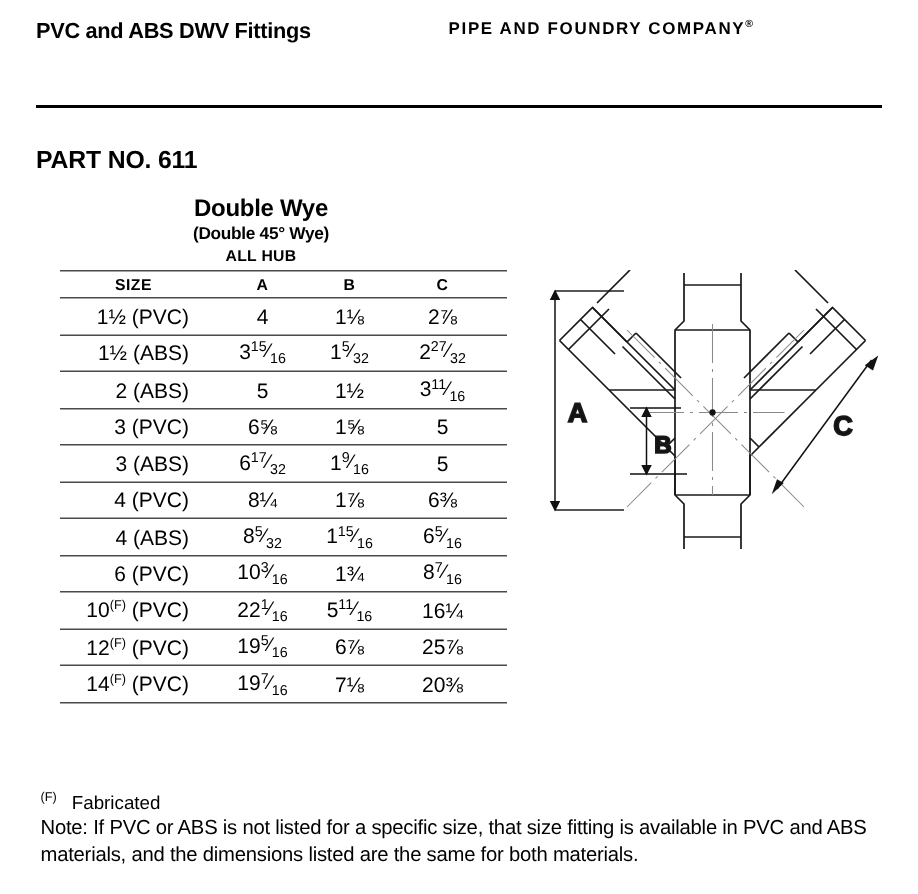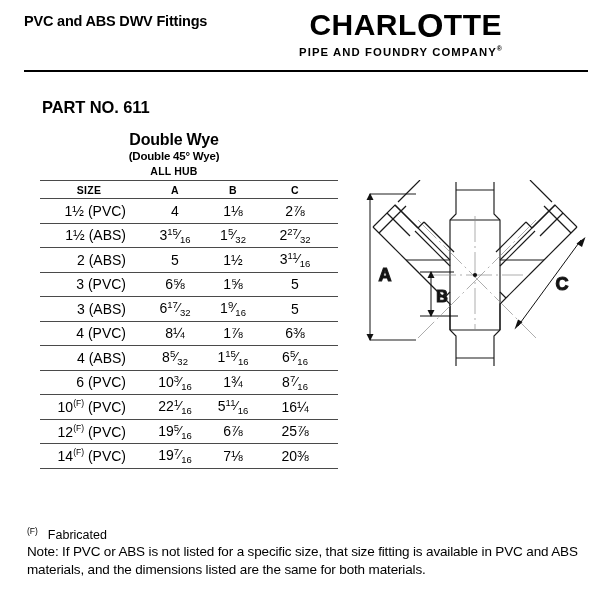--- a/index.html
+++ b/index.html
@@ -63,21 +63,21 @@
   #header-rule {
     position: absolute;
     left: 24px; top: 70px;
     width: 564px; height: 2px;
     background: #000;
   }
 
   
   #part-no {
     position: absolute;
-    left: 42px; top: 98px;
+    left: 24px; top: 98px;
     font-size: 16.5px;
     font-weight: bold;
     letter-spacing: -0.1px;
   }
 
   
   #fittings-table-block {
     position: absolute;
     left: 40px; top: 130px;
     width: 298px;
@@ -194,21 +194,20 @@
     letter-spacing: -0.15px;
   }
 </style>
 </head>
 <body>
 
 <div id="page-header">
   <div id="doc-title">PVC and ABS DWV Fittings</div>
 
   <div id="brand-logo">
-    <div id="brand-wordmark"><span>CHARL</span><span class="big-o">O</span><span>TTE</span></div>
     <div id="brand-tagline"><span>PIPE AND FOUNDRY COMPANY</span><span class="reg">®</span></div>
   </div>
 
   <div id="header-rule"></div>
 </div>
 
 <div id="part-no">PART NO. 611</div>
 
 <div id="fittings-table-block">
   <div id="table-caption">

